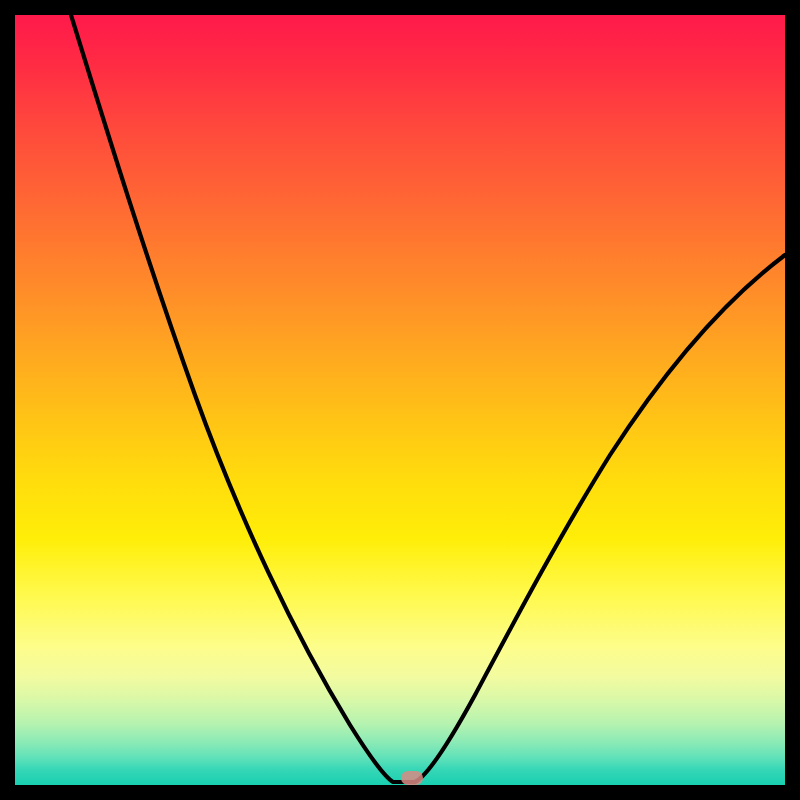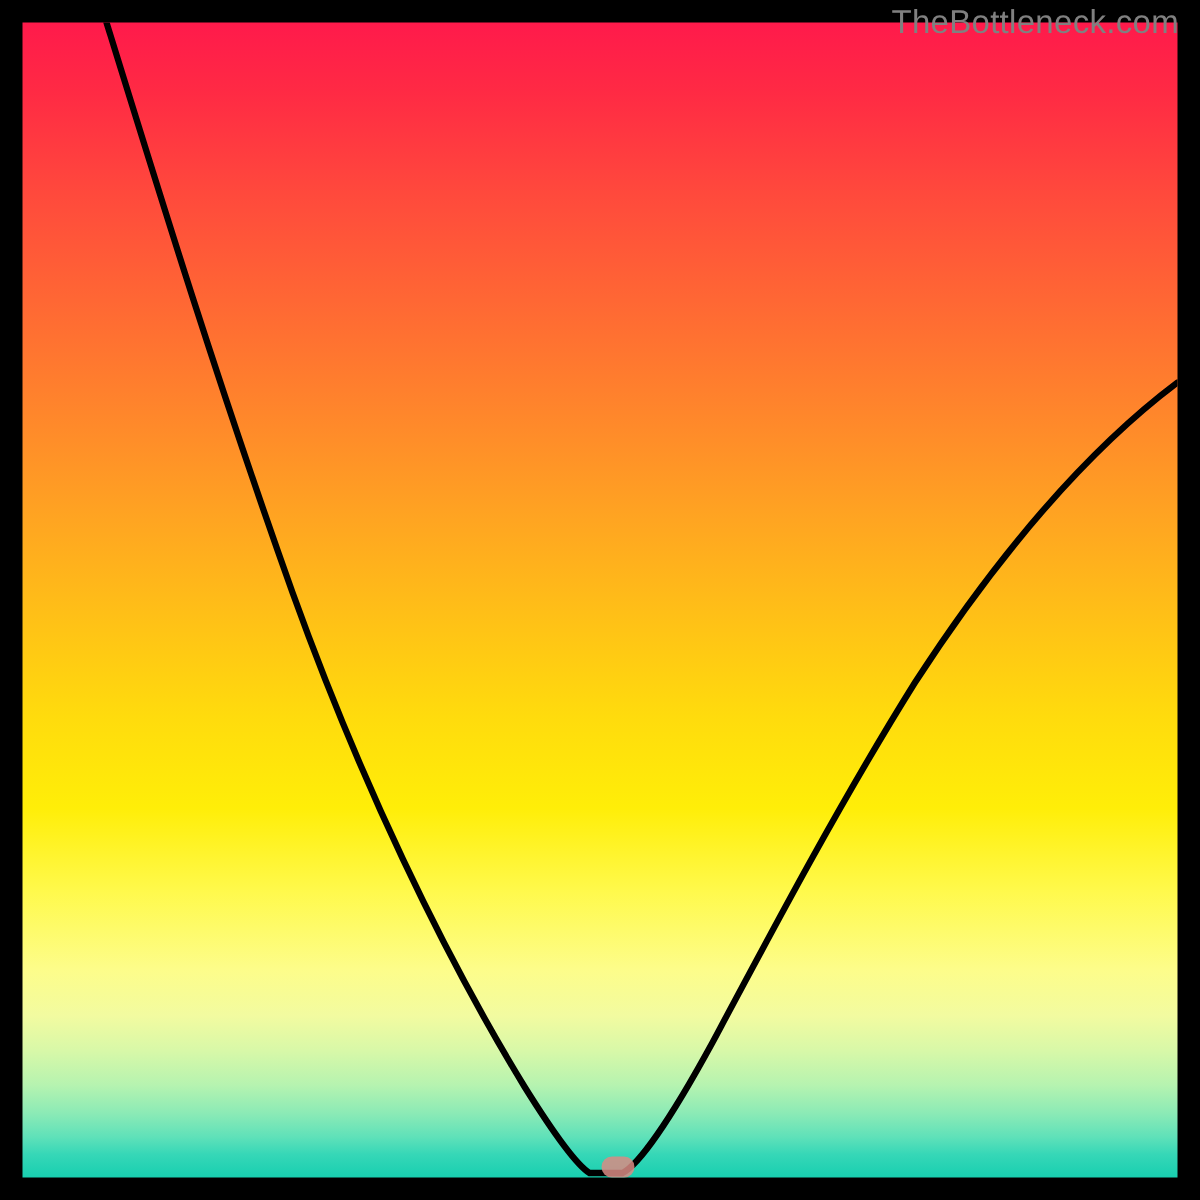--- a/index.html
+++ b/index.html
@@ -81,14 +81,13 @@
                C 355 742, 370 762, 378 767
                L 400 767
                C 410 762, 430 735, 460 680
                C 500 605, 545 520, 595 440
                C 650 355, 710 285, 770 240" fill="none" stroke="#000" stroke-width="4.2" stroke-linecap="round"></path>
     </svg>
 
     <div class="marker" style="left: 386px; top: 756px;"></div>
   </div>
 
-  <div class="watermark">TheBottleneck.com</div>
 </div>
 
 </body></html>

